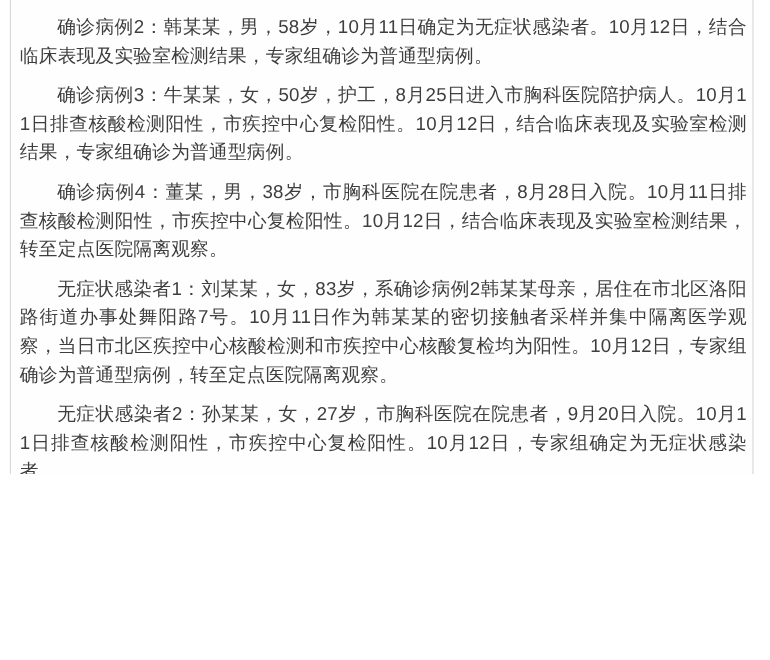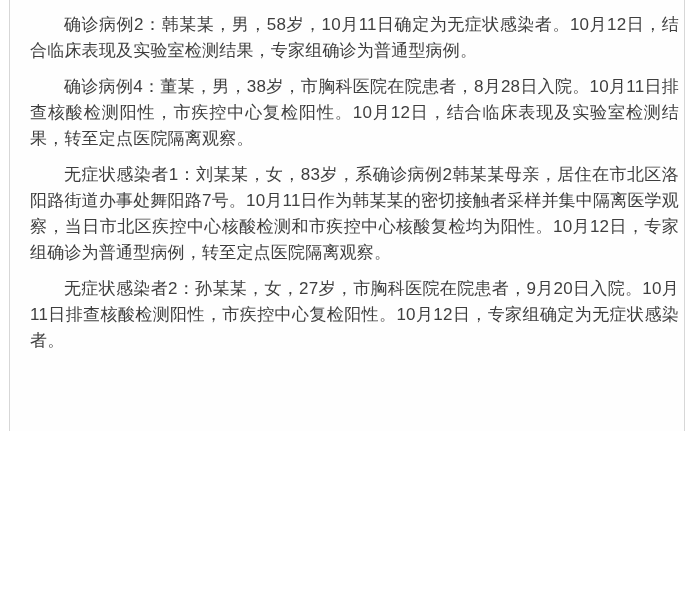--- a/index.html
+++ b/index.html
@@ -15,37 +15,38 @@
   }
   .article-container {
     position: absolute;
     left: 9px;
     top: 0;
     width: 676px;
     height: 431px;
     box-sizing: border-box;
     border-left: 1px solid #d7d7d7;
     border-right: 1px solid #d7d7d7;
-    padding: 12px 5px 0 20px;
+    padding: 12px 5px 0 8px;
     background: #fefefe;
     overflow: hidden;
   }
   .case-paragraph {
     margin: 0 0 10px 0;
     font-size: 17px;
     line-height: 26px;
     color: #3e3e3e;
     text-align: justify;
     text-indent: 2em;
     letter-spacing: 0.2px;
     word-break: break-all;
   }
 </style>
 </head>
 <body>
 
 <div class="article-container">
   <p class="case-paragraph">确诊病例2：韩某某，男，58岁，10月11日确定为无症状感染者。10月12日，结合临床表现及实验室检测结果，专家组确诊为普通型病例。</p>
+  <p class="case-paragraph">确诊病例3：牛某某，女，50岁，护工，8月25日进入市胸科医院陪护病人。10月11日排查核酸检测阳性，市疾控中心复检阳性。10月12日，结合临床表现及实验室检测结果，专家组确诊为普通型病例。</p>
   <p class="case-paragraph">确诊病例4：董某，男，38岁，市胸科医院在院患者，8月28日入院。10月11日排查核酸检测阳性，市疾控中心复检阳性。10月12日，结合临床表现及实验室检测结果，转至定点医院隔离观察。</p>
   <p class="case-paragraph">无症状感染者1：刘某某，女，83岁，系确诊病例2韩某某母亲，居住在市北区洛阳路街道办事处舞阳路7号。10月11日作为韩某某的密切接触者采样并集中隔离医学观察，当日市北区疾控中心核酸检测和市疾控中心核酸复检均为阳性。10月12日，专家组确诊为普通型病例，转至定点医院隔离观察。</p>
   <p class="case-paragraph">无症状感染者2：孙某某，女，27岁，市胸科医院在院患者，9月20日入院。10月11日排查核酸检测阳性，市疾控中心复检阳性。10月12日，专家组确定为无症状感染者。</p>
 
 </div>
 
 </body></html>

